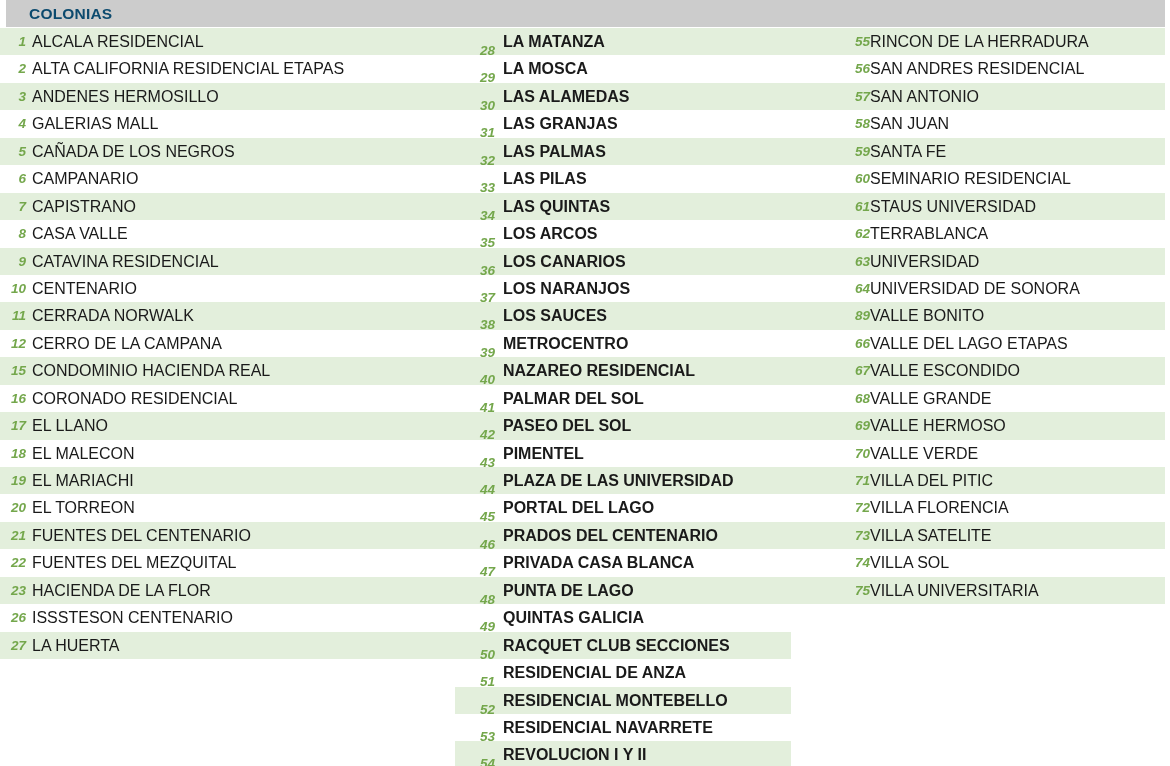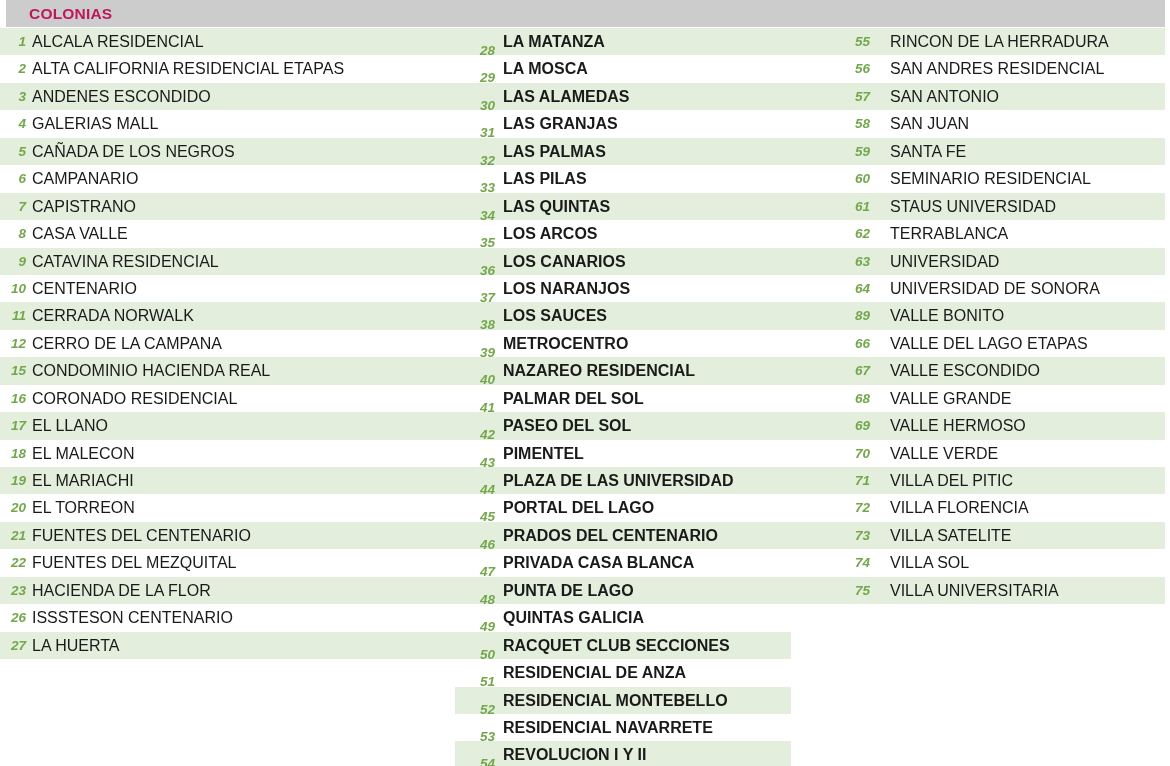--- a/index.html
+++ b/index.html
@@ -28,21 +28,21 @@
     height: 27px;
     background: #cccccc;
   }
   .header-title {
     position: absolute;
     left: 29px;
     top: 4px;
     font-size: 15.5px;
     font-weight: bold;
     letter-spacing: 0.2px;
-    color: #be185d;
+    color: #0c4a6e;
     line-height: 19px;
     white-space: nowrap;
   }
 
   
   .col {
     position: absolute;
     top: 28px;
   }
   #col-1 { left: 0px;   width: 455px; }
@@ -87,42 +87,42 @@
   }
 
   
   #col-1 .row .num   { width: 26px; }
   #col-1 .row .label { left: 32px; }
 
   #col-2 .row .num   { left: 10px; width: 30px; margin-top: 9px; }
   #col-2 .row .label { left: 48px; font-weight: bold; }
 
   #col-3 .row .num   { left: 10px; width: 30px; }
-  #col-3 .row .label { left: 60px; text-align: center; }
+  #col-3 .row .label { left: 40px; text-align: center; }
 </style>
 </head>
 <body>
 
 <div id="sheet">
 
   <div class="header-band"></div>
   <div class="header-title">COLONIAS</div>
 
   <div class="col" id="col-1">
       <div class="row shade">
         <span class="num">1</span>
         <span class="label">ALCALA RESIDENCIAL</span>
       </div>
       <div class="row">
         <span class="num">2</span>
         <span class="label">ALTA CALIFORNIA RESIDENCIAL ETAPAS</span>
       </div>
       <div class="row shade">
         <span class="num">3</span>
-        <span class="label">ANDENES ESCONDIDO</span>
+        <span class="label">ANDENES HERMOSILLO</span>
       </div>
       <div class="row">
         <span class="num">4</span>
         <span class="label">GALERIAS MALL</span>
       </div>
       <div class="row shade">
         <span class="num">5</span>
         <span class="label">CAÑADA DE LOS NEGROS</span>
       </div>
       <div class="row">

